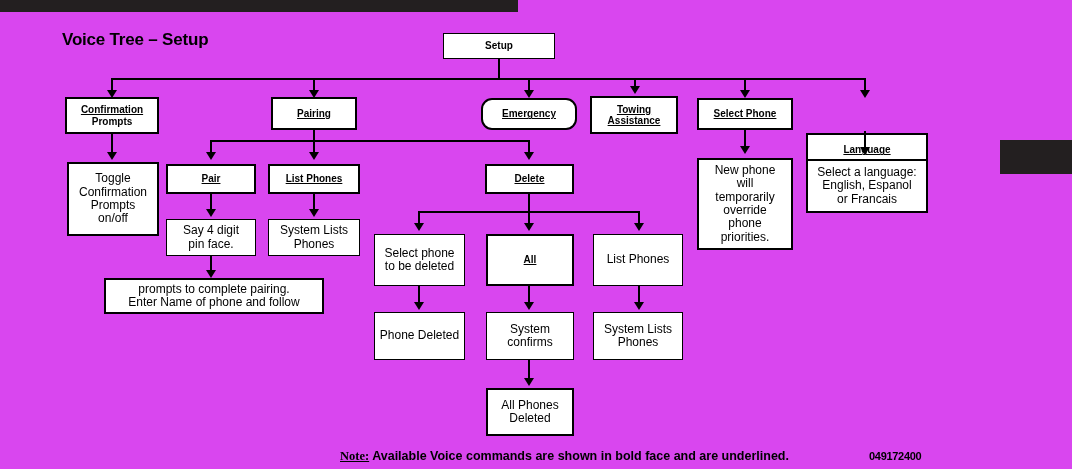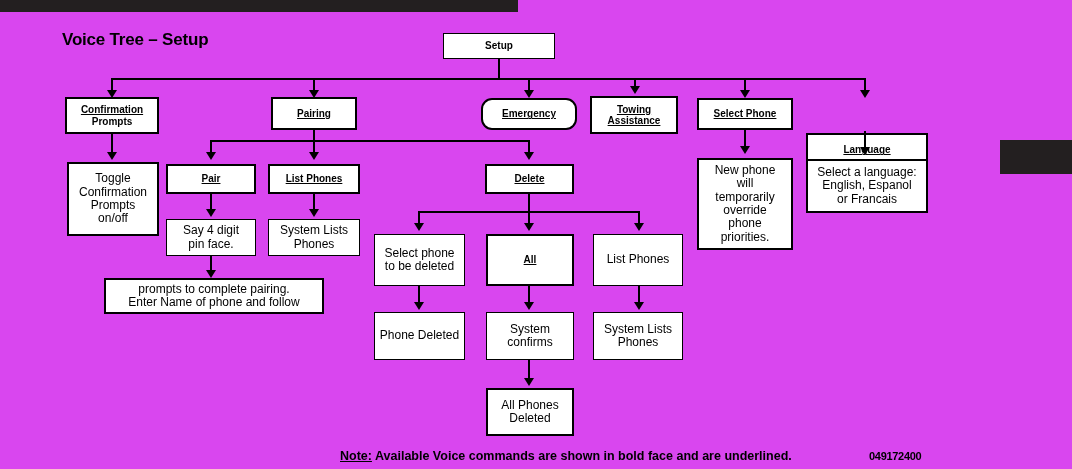--- a/index.html
+++ b/index.html
@@ -77,21 +77,21 @@
   }
   
   .footnote {
     position: absolute;
     left: 340px; top: 449px;
     font-size: 12.5px;
     font-weight: bold;
     color: #000;
     white-space: nowrap;
   }
-  .footnote .u { text-decoration: underline; }
+  .footnote .u { text-decoration: underline; font-family: Liberation Serif, serif; }
   .doccode {
     position: absolute;
     left: 869px; top: 450px;
     font-size: 11px;
     font-weight: bold;
     letter-spacing: -0.3px;
     color: #000;
     white-space: nowrap;
   }
 </style>

